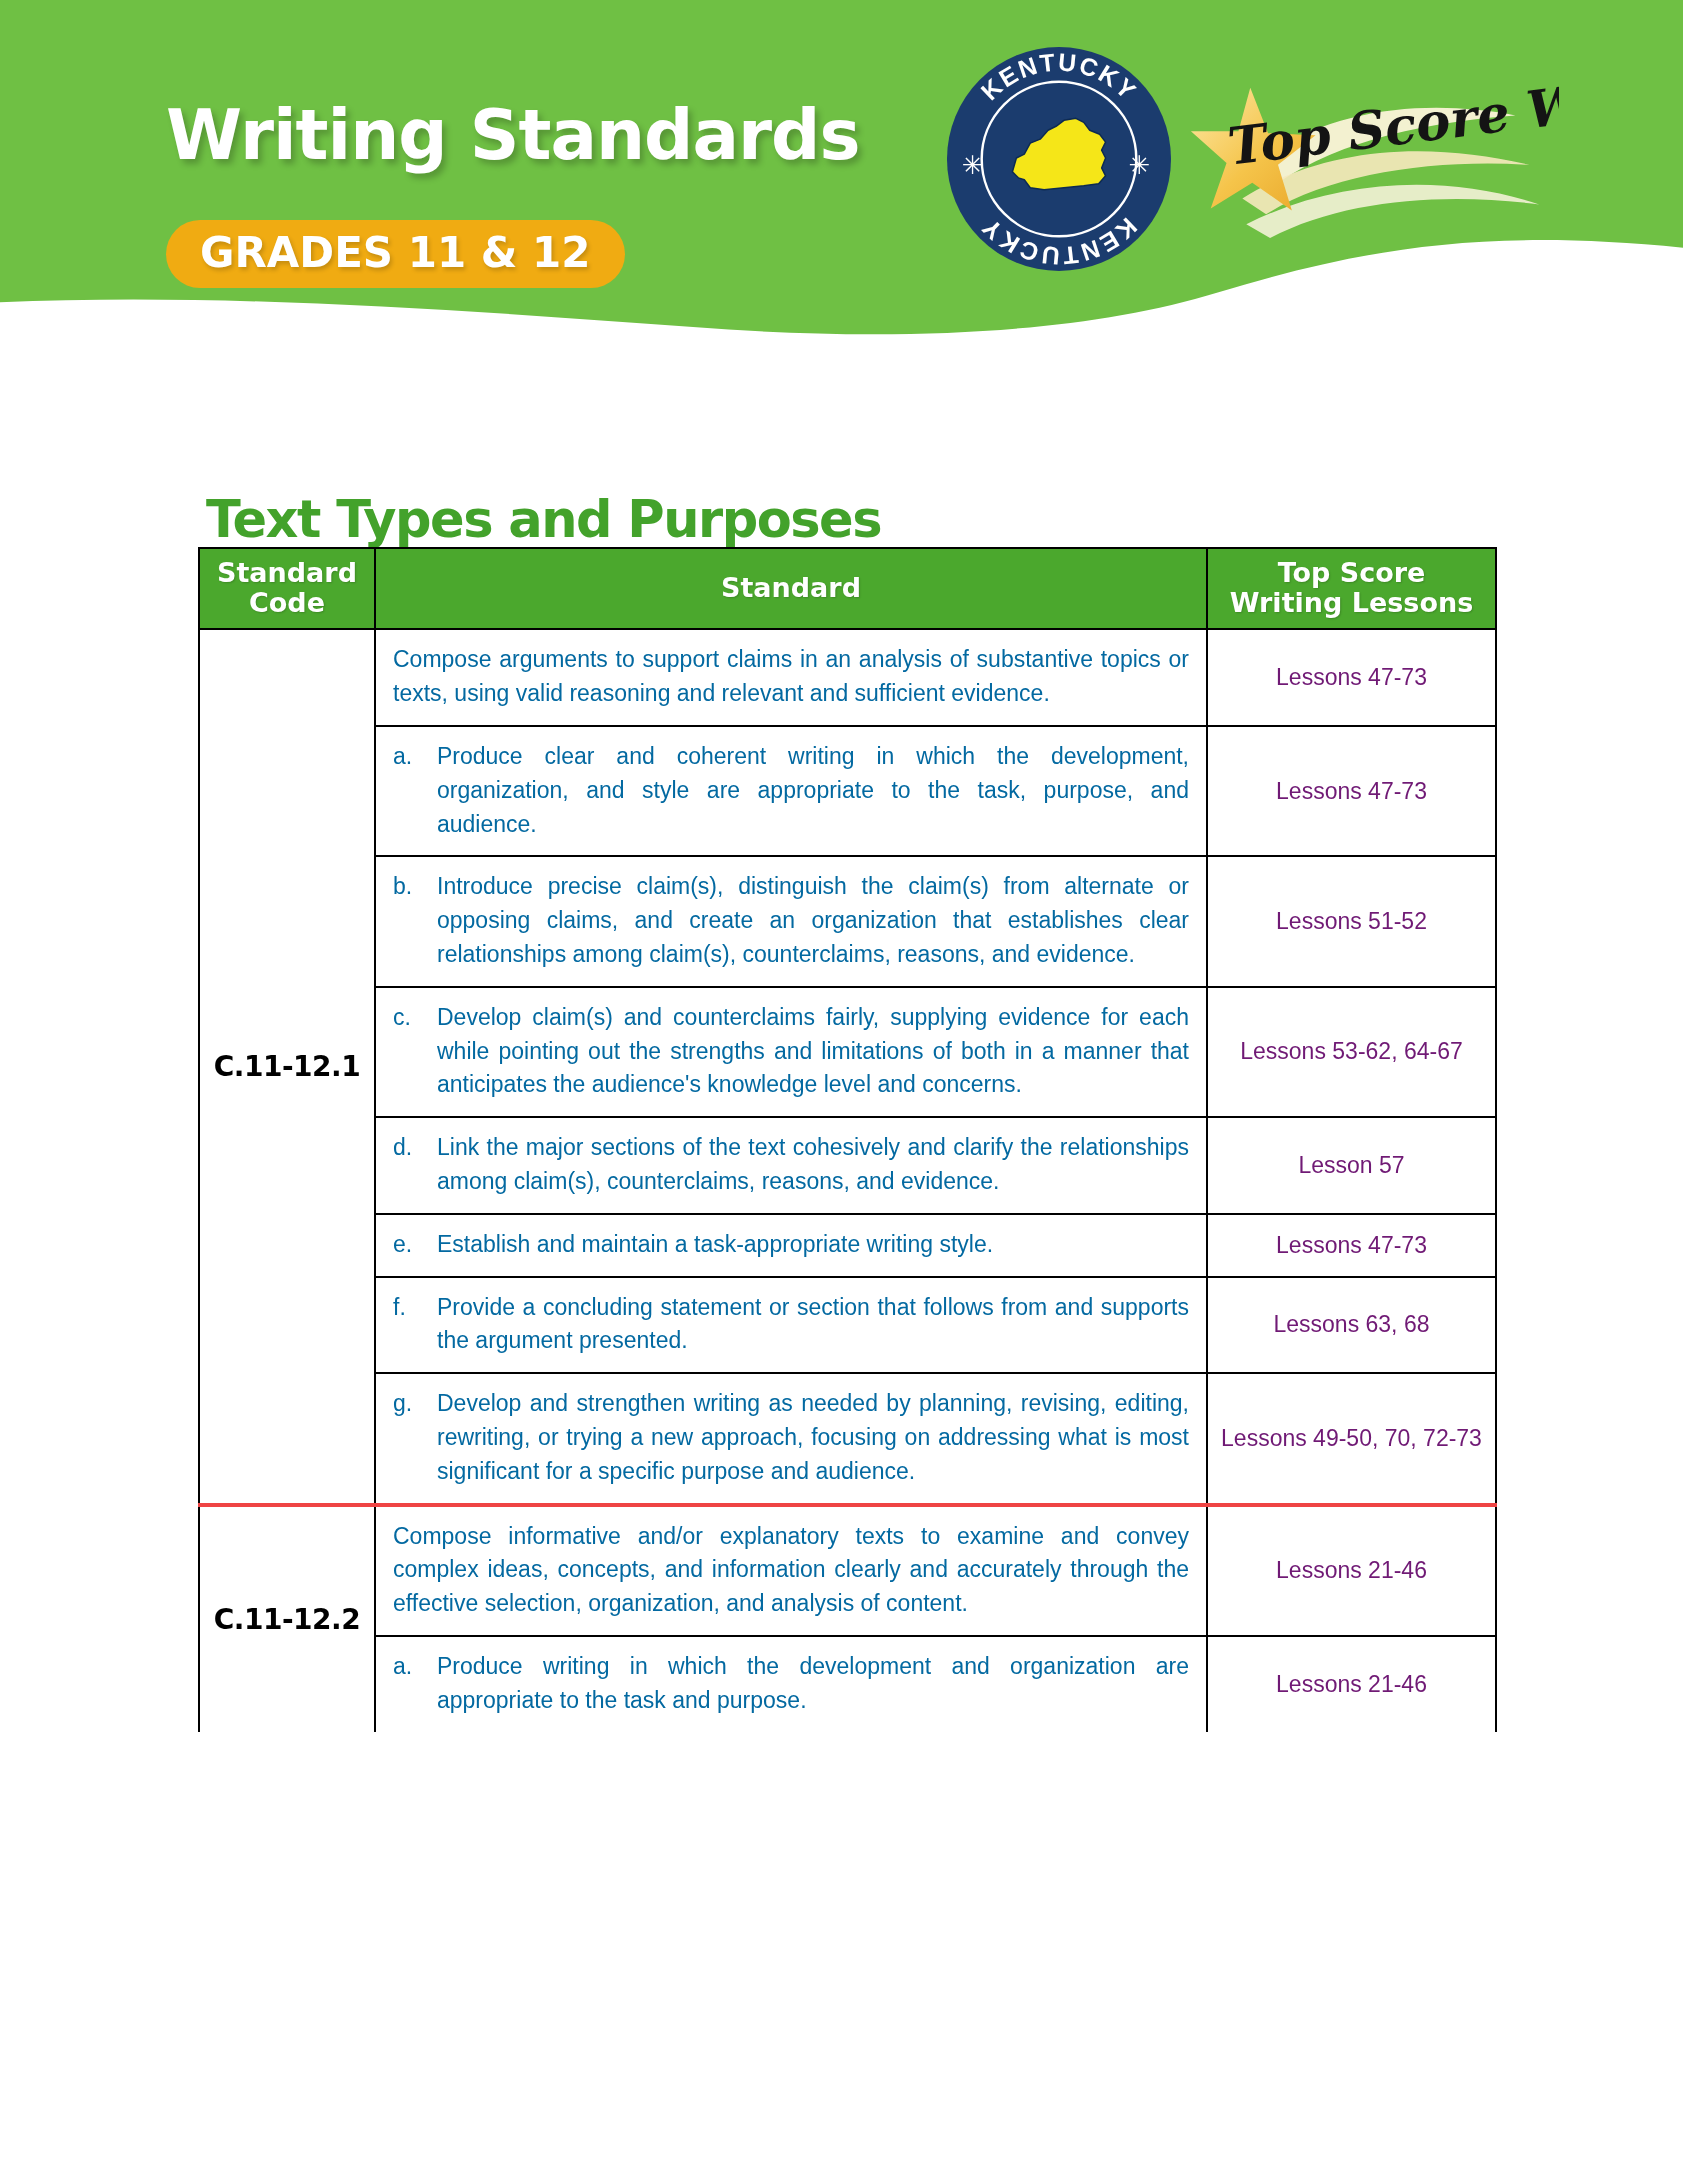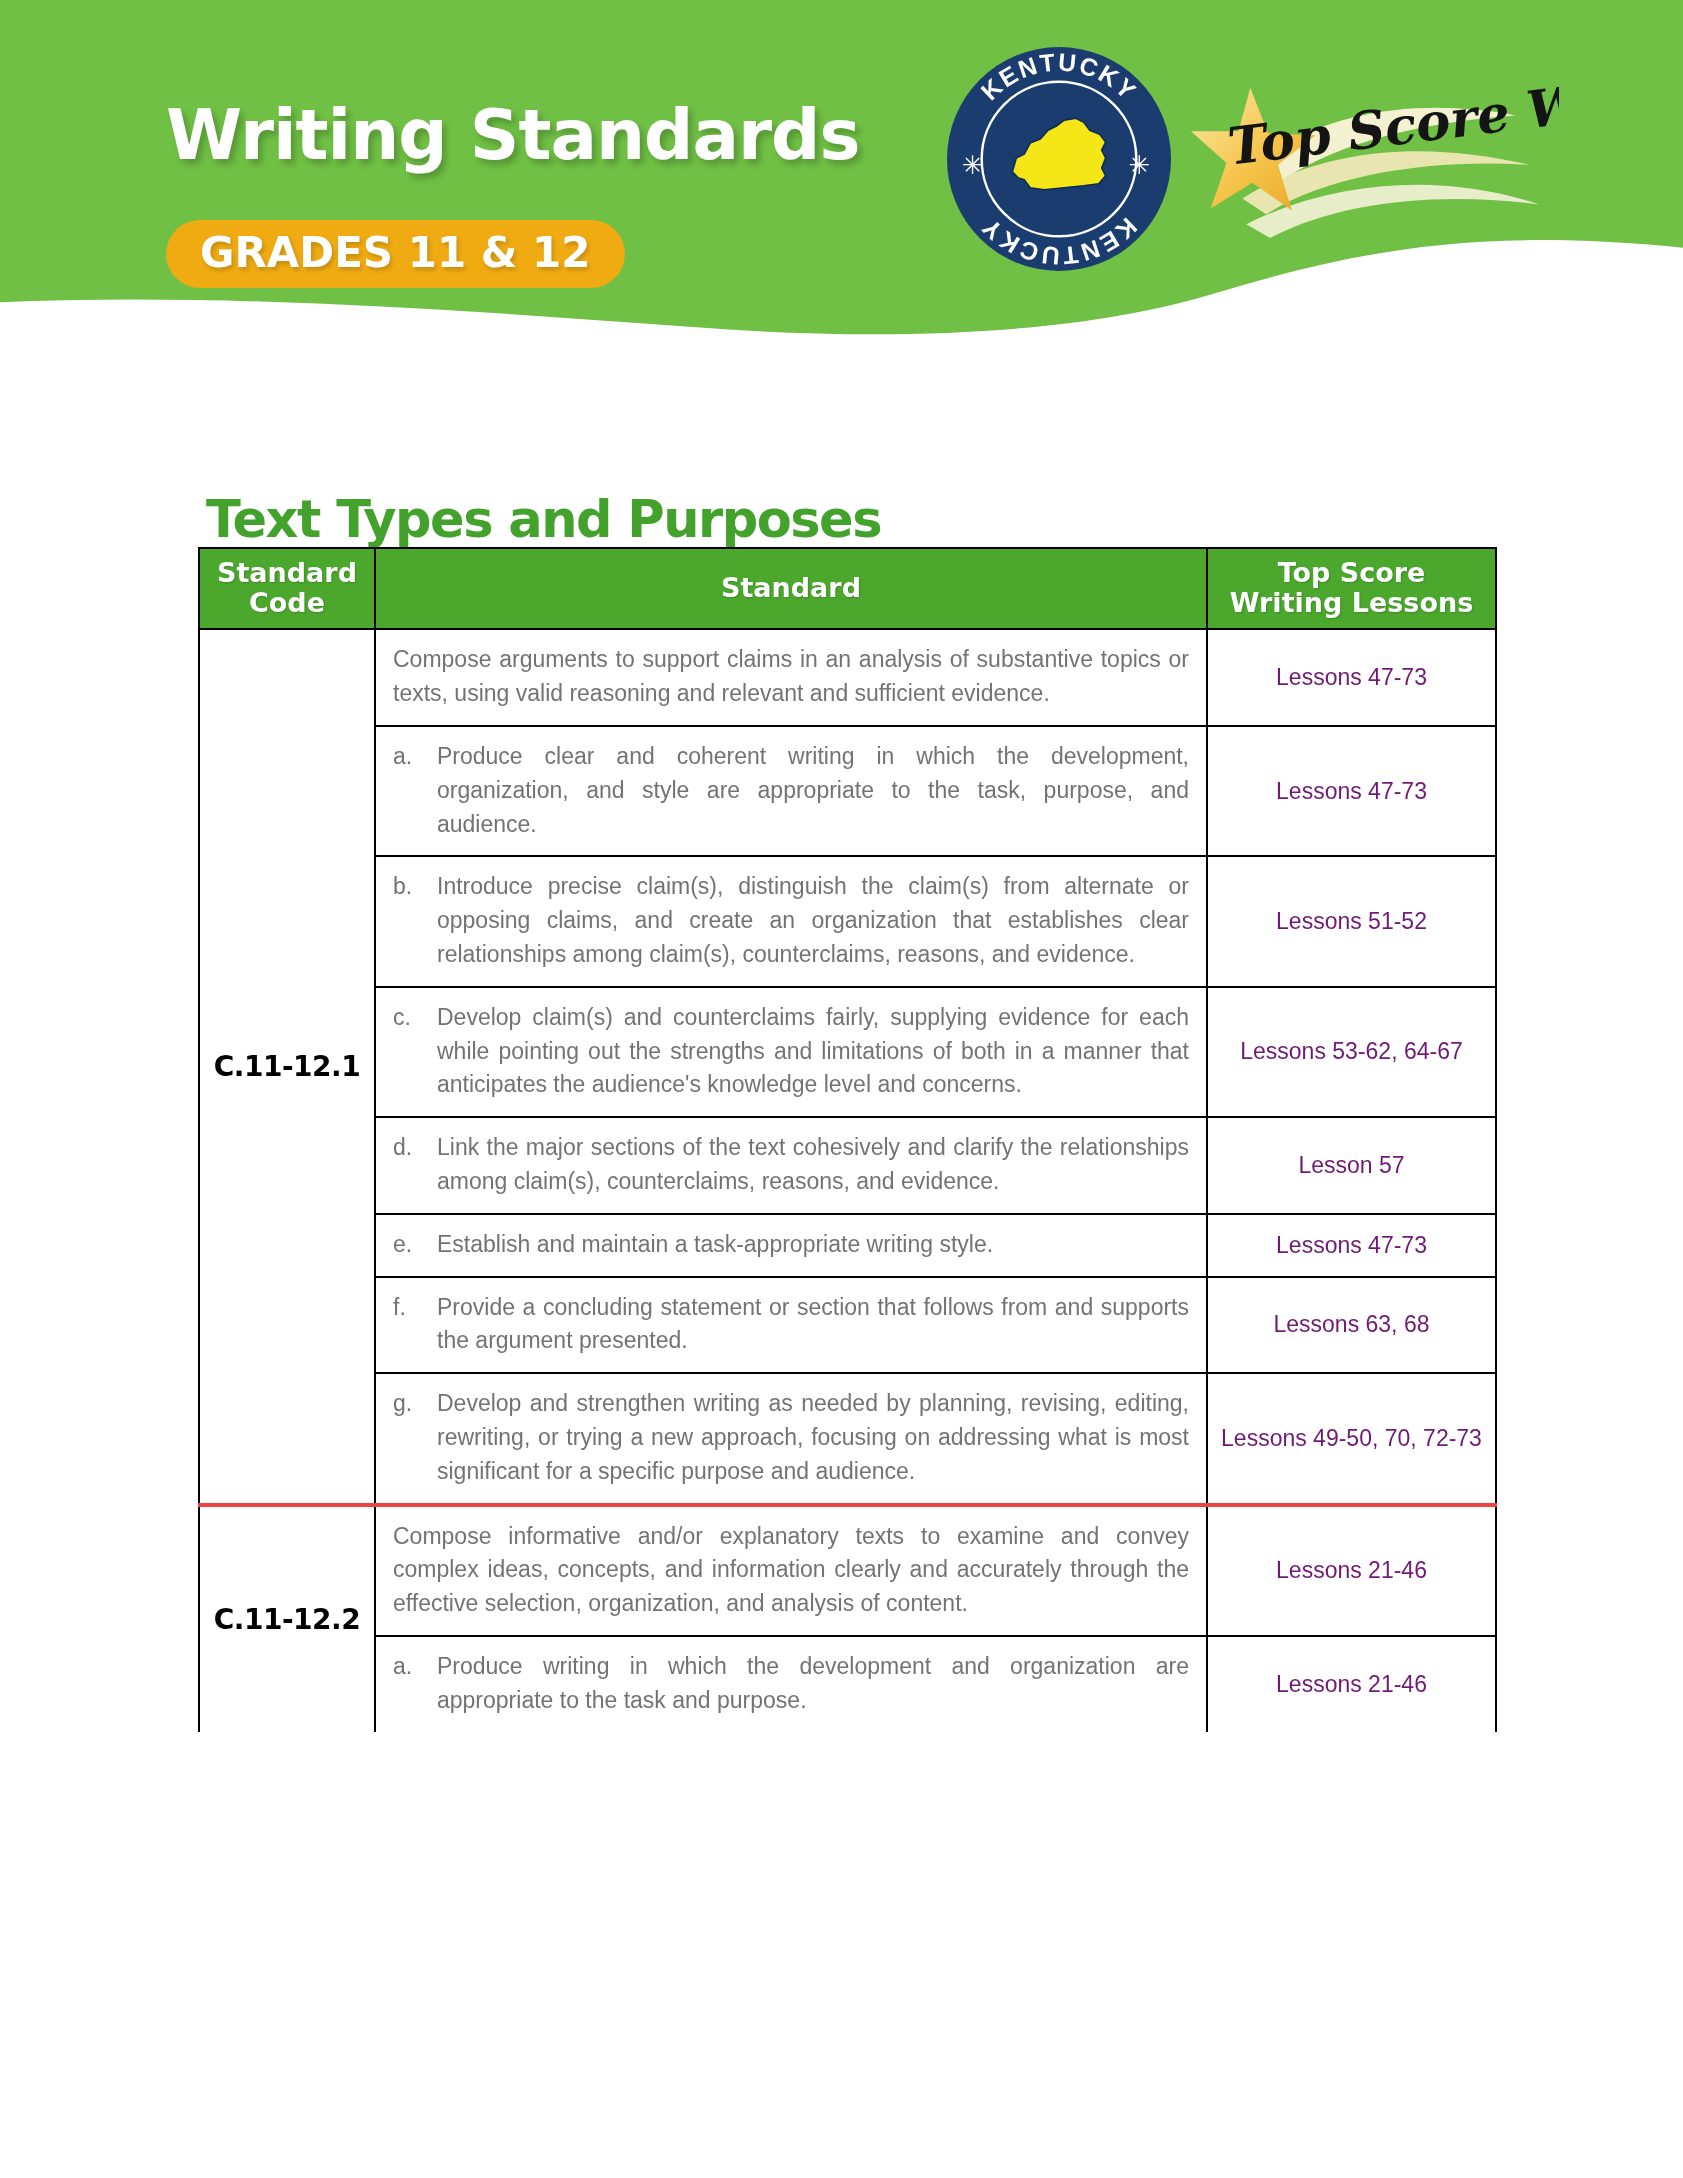--- a/index.html
+++ b/index.html
@@ -133,21 +133,21 @@
     font-weight: bold;
     font-size: 28px;
     color: #000000;
     letter-spacing: -0.5px;
   }
 
   td.std-cell {
     padding: 13px 17px 14px 17px;
     font-size: 23px;
     line-height: 1.47;
-    color: #737373;
+    color: #0369a1;
     text-align: justify;
     text-justify: inter-word;
     vertical-align: top;
   }
 
   td.lesson-cell {
     text-align: center;
     font-size: 23px;
     line-height: 1.45;
     color: #701a75;

